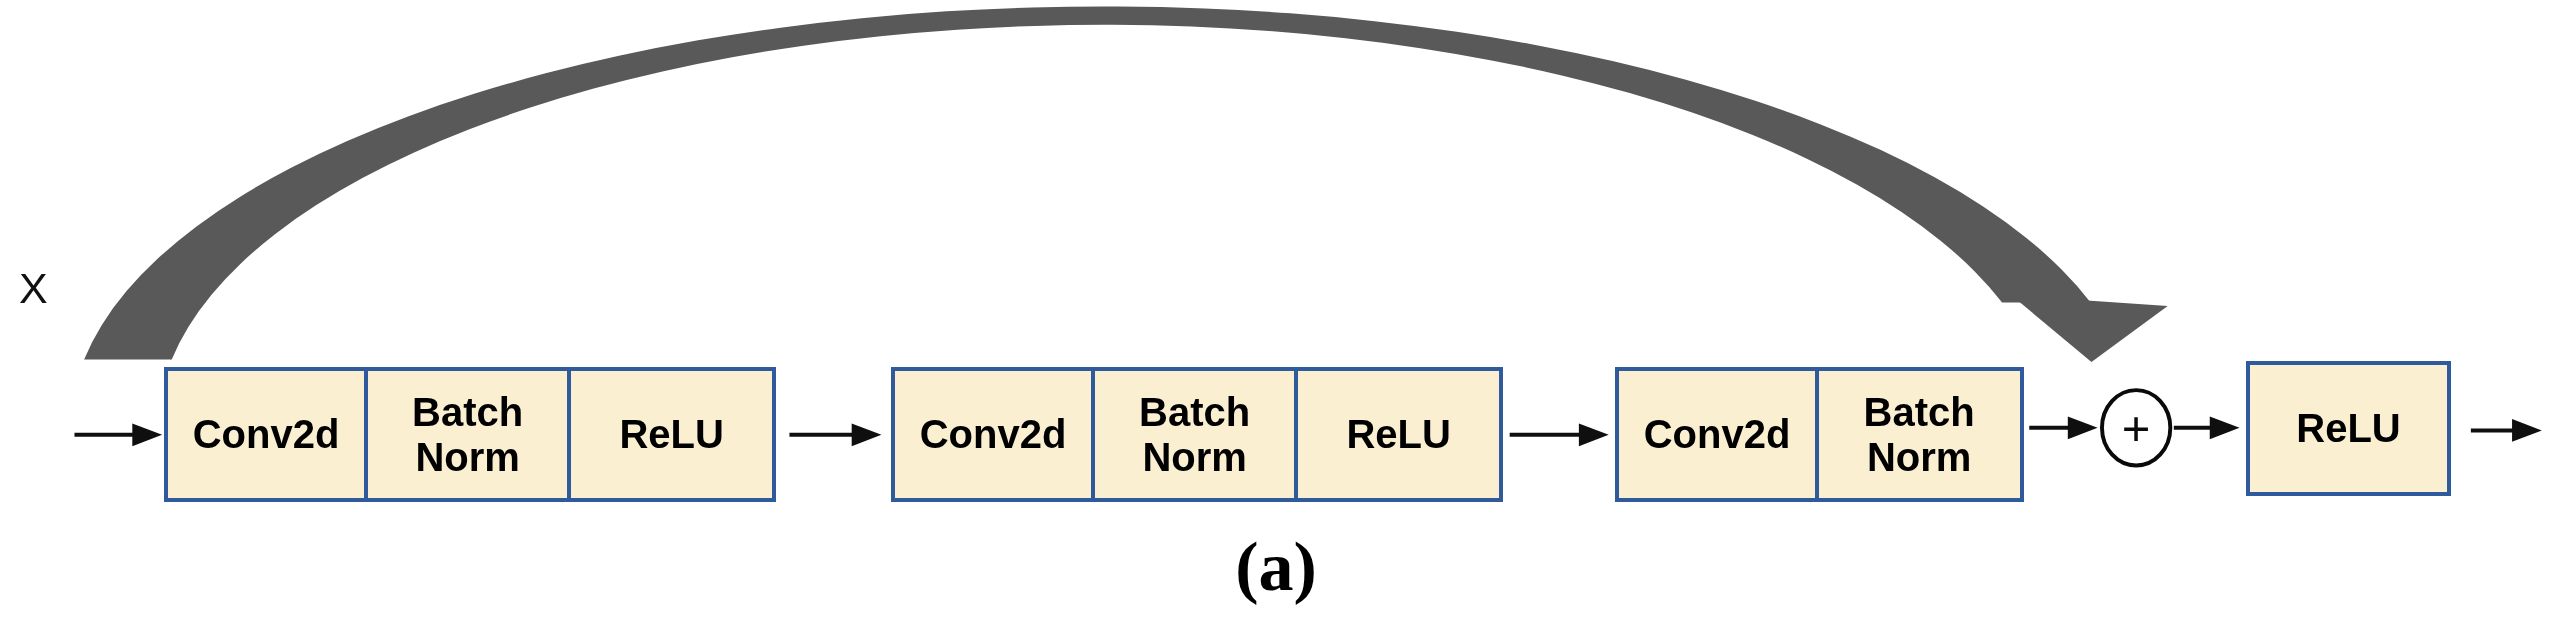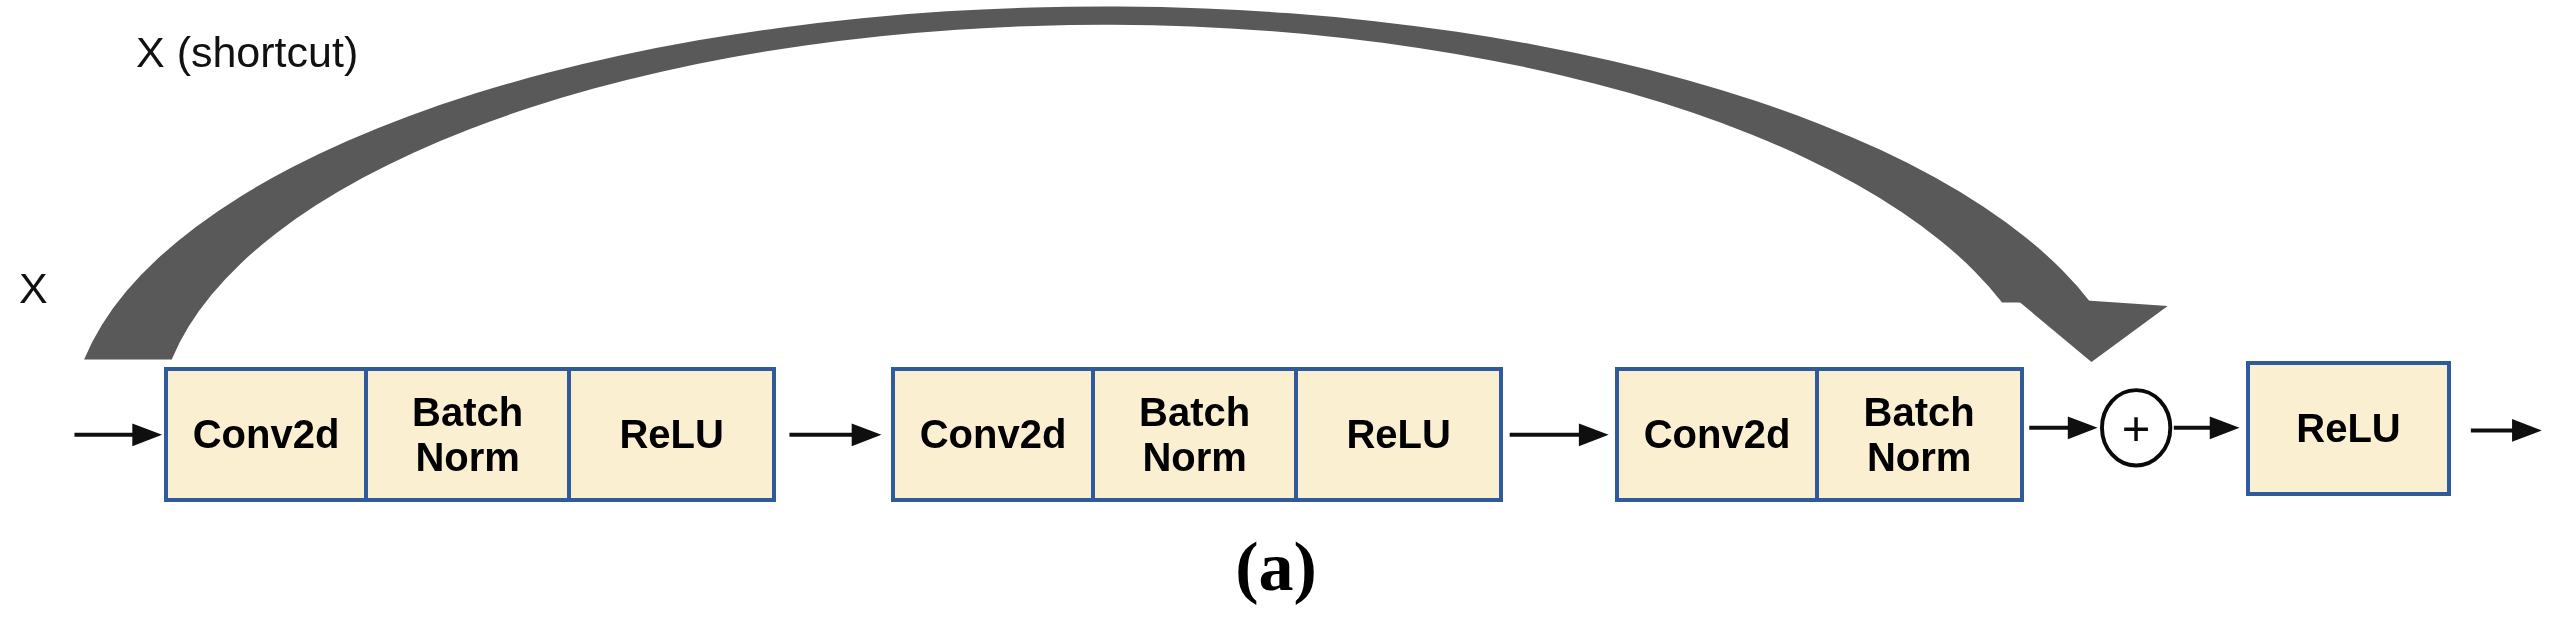--- a/index.html
+++ b/index.html
@@ -109,21 +109,20 @@
       </g>
       <g>
         <line x1="2820" y1="491" x2="2869" y2="491"></line>
         <polygon points="2867,478 2901,491 2867,504" stroke="none"></polygon>
       </g>
     </g>
 
     <ellipse cx="2438" cy="488" rx="39" ry="43" fill="#ffffff" stroke="#0a0a0a" stroke-width="4.5"></ellipse>
   </svg>
 
-  <div class="label" style="left:136px; top:29px;">X (shortcut)</div>
 
   <div class="label" style="left:19px; top:265px;">X</div>
 
   <div class="group" style="left:164px;">
     <div class="box" style="width:204px;">Conv2d</div>
     <div class="box" style="width:208px;">Batch Norm</div>
     <div class="box" style="width:209px;">ReLU</div>
   </div>
 
   <div class="group" style="left:891px;">

